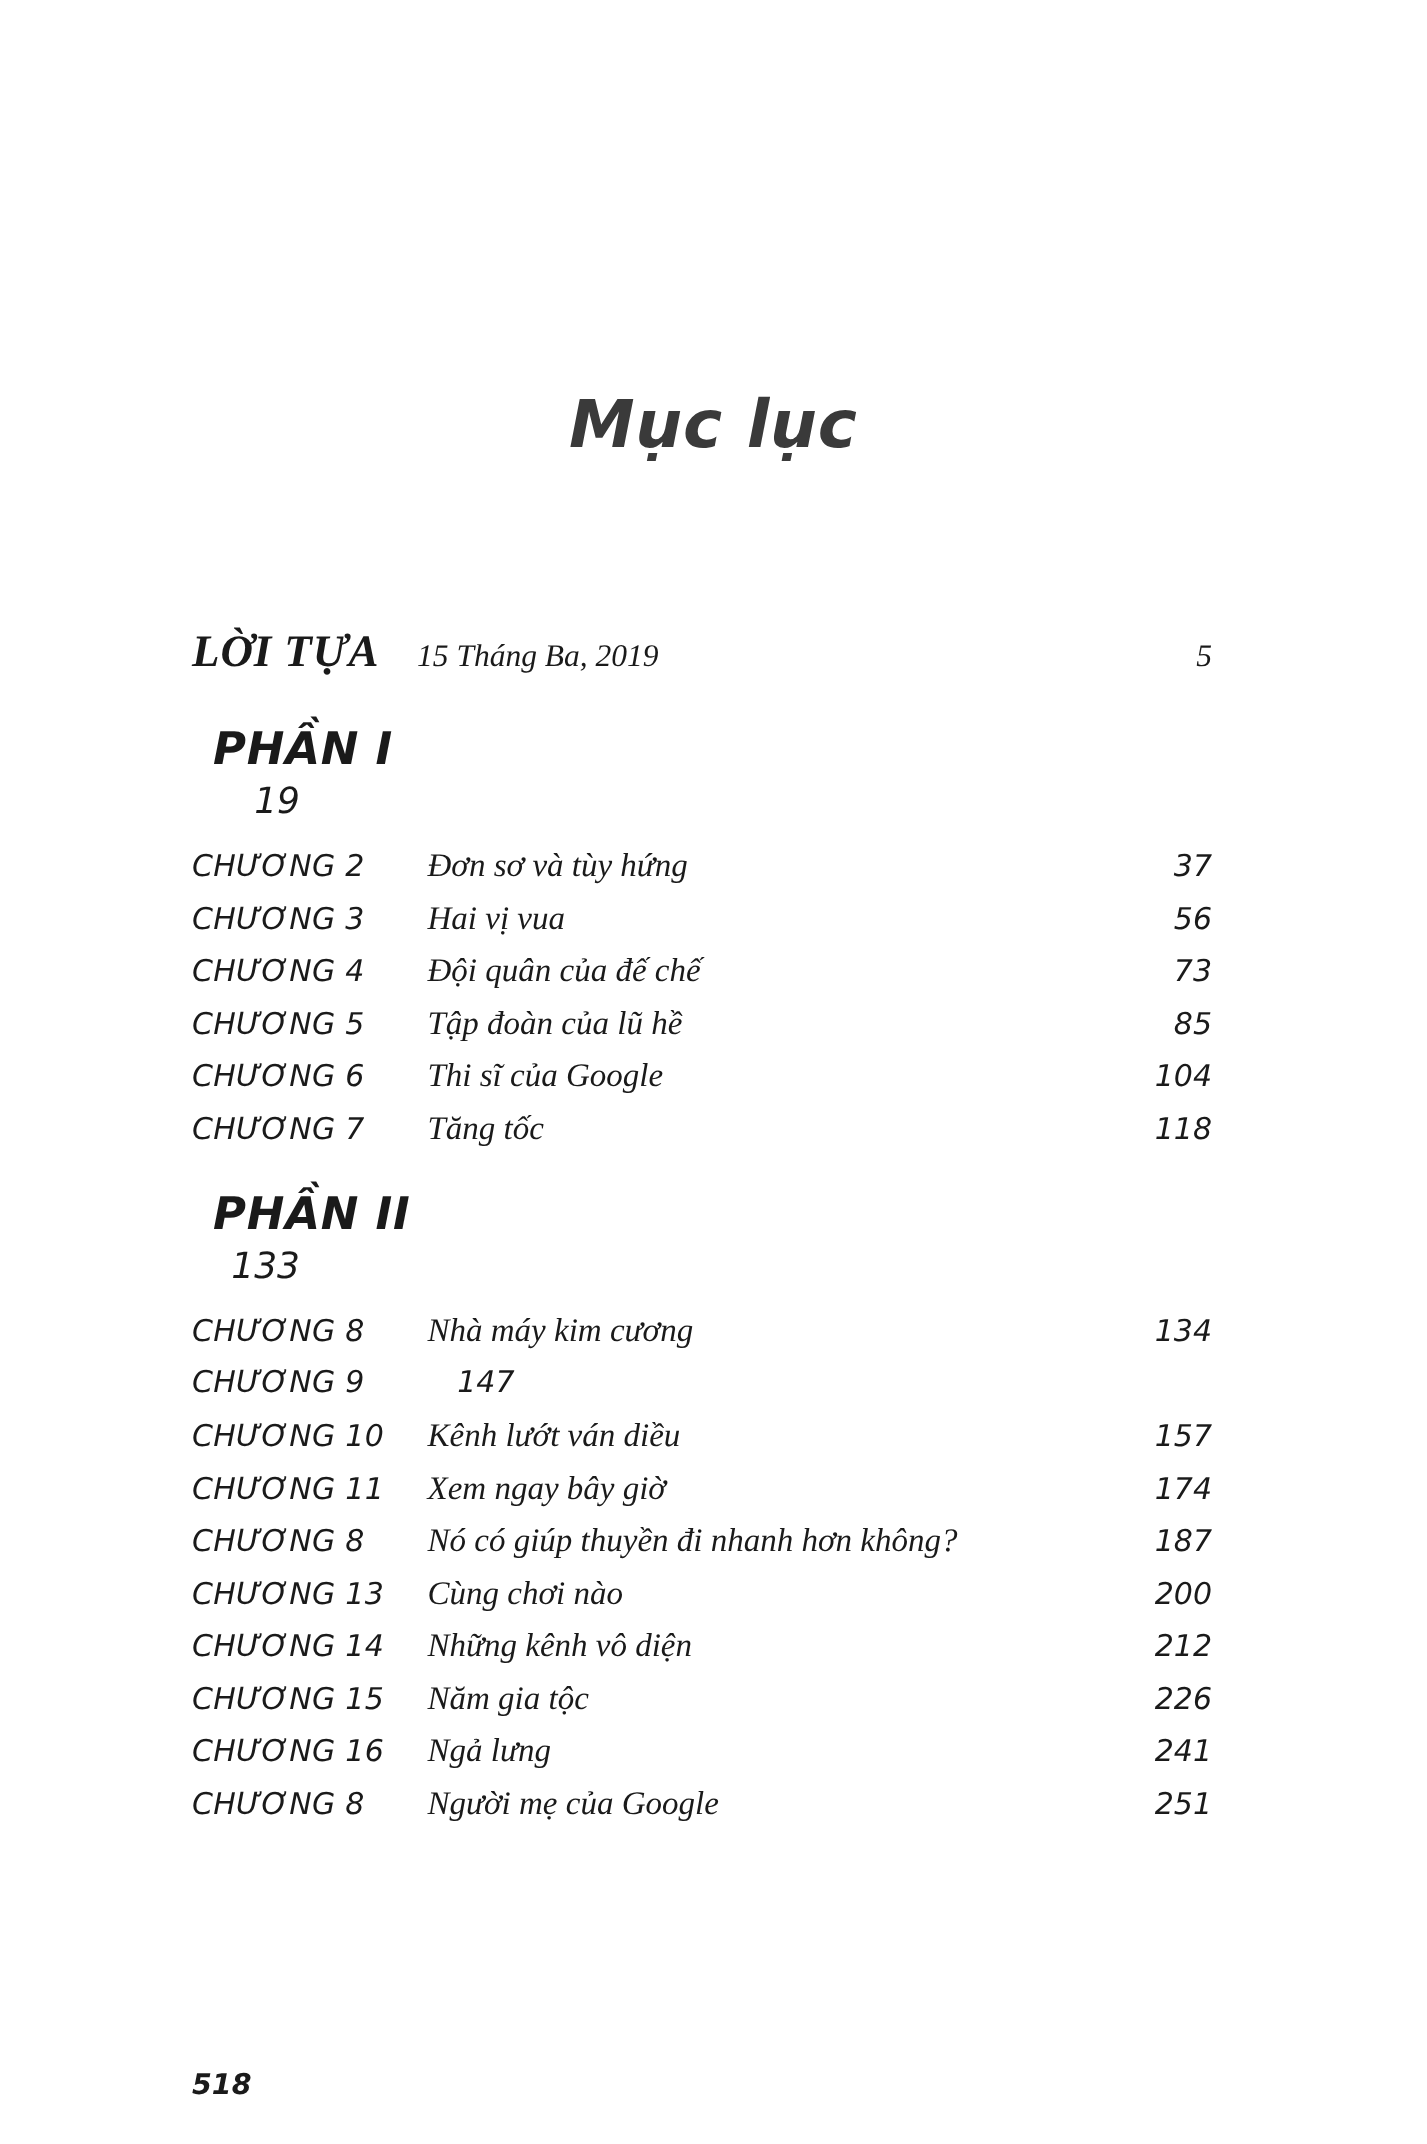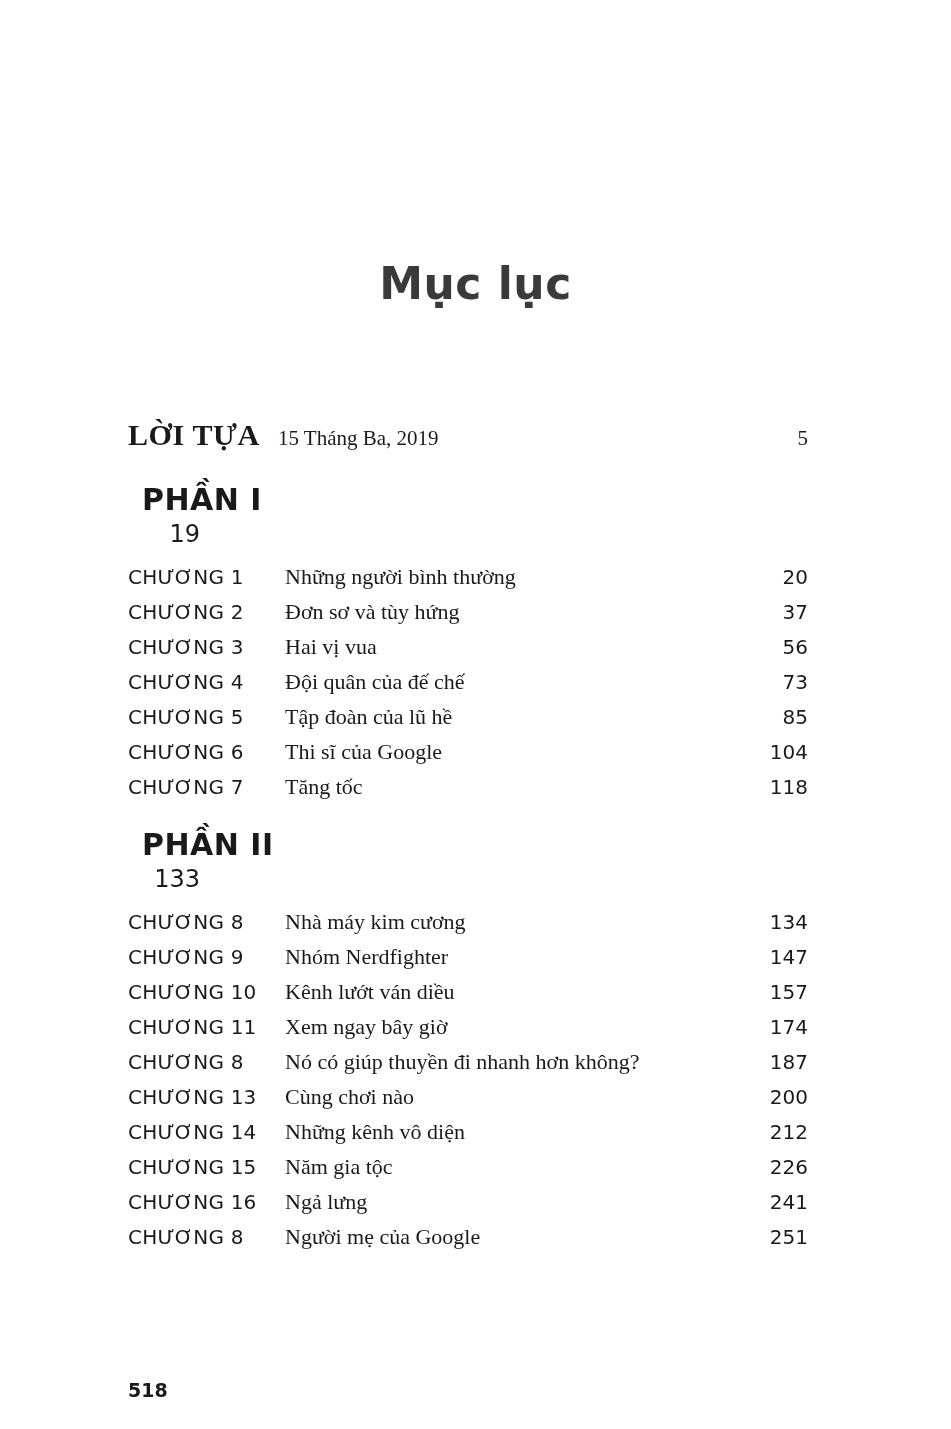--- a/index.html
+++ b/index.html
@@ -15,20 +15,21 @@
     color: #1a1a1a;
     overflow: hidden;
   }
 
   .page {
     position: absolute;
     left: 0; top: 0;
     width: 951px;
     height: 1429px;
     box-sizing: border-box;
+    font-style: italic;
   }
 
   .title {
     position: absolute;
     left: 0;
     top: 258px;
     width: 951px;
     text-align: center;
     font-family: "DejaVu Sans", sans-serif;
     font-weight: bold;
@@ -157,25 +158,20 @@
     </div>
 
     <div class="part">
       <div class="pname">PHẦN I</div>
       <div class="dots"></div>
       <div class="pg">19</div>
     </div>
 
     <div class="chapters">
       <div class="chap">
-        <div class="cno">CHƯƠNG 1</div>
-        <div class="ctitle">Những người bình thường</div>
-        <div class="pg">20</div>
-      </div>
-      <div class="chap">
         <div class="cno">CHƯƠNG 2</div>
         <div class="ctitle">Đơn sơ và tùy hứng</div>
         <div class="pg">37</div>
       </div>
       <div class="chap">
         <div class="cno">CHƯƠNG 3</div>
         <div class="ctitle">Hai vị vua</div>
         <div class="pg">56</div>
       </div>
       <div class="chap">
@@ -207,21 +203,20 @@
     </div>
 
     <div class="chapters">
       <div class="chap">
         <div class="cno">CHƯƠNG 8</div>
         <div class="ctitle">Nhà máy kim cương</div>
         <div class="pg">134</div>
       </div>
       <div class="chap">
         <div class="cno">CHƯƠNG 9</div>
-        <div class="ctitle">Nhóm Nerdfighter</div>
         <div class="pg">147</div>
       </div>
       <div class="chap">
         <div class="cno">CHƯƠNG 10</div>
         <div class="ctitle">Kênh lướt ván diều</div>
         <div class="pg">157</div>
       </div>
       <div class="chap">
         <div class="cno">CHƯƠNG 11</div>
         <div class="ctitle">Xem ngay bây giờ</div>

